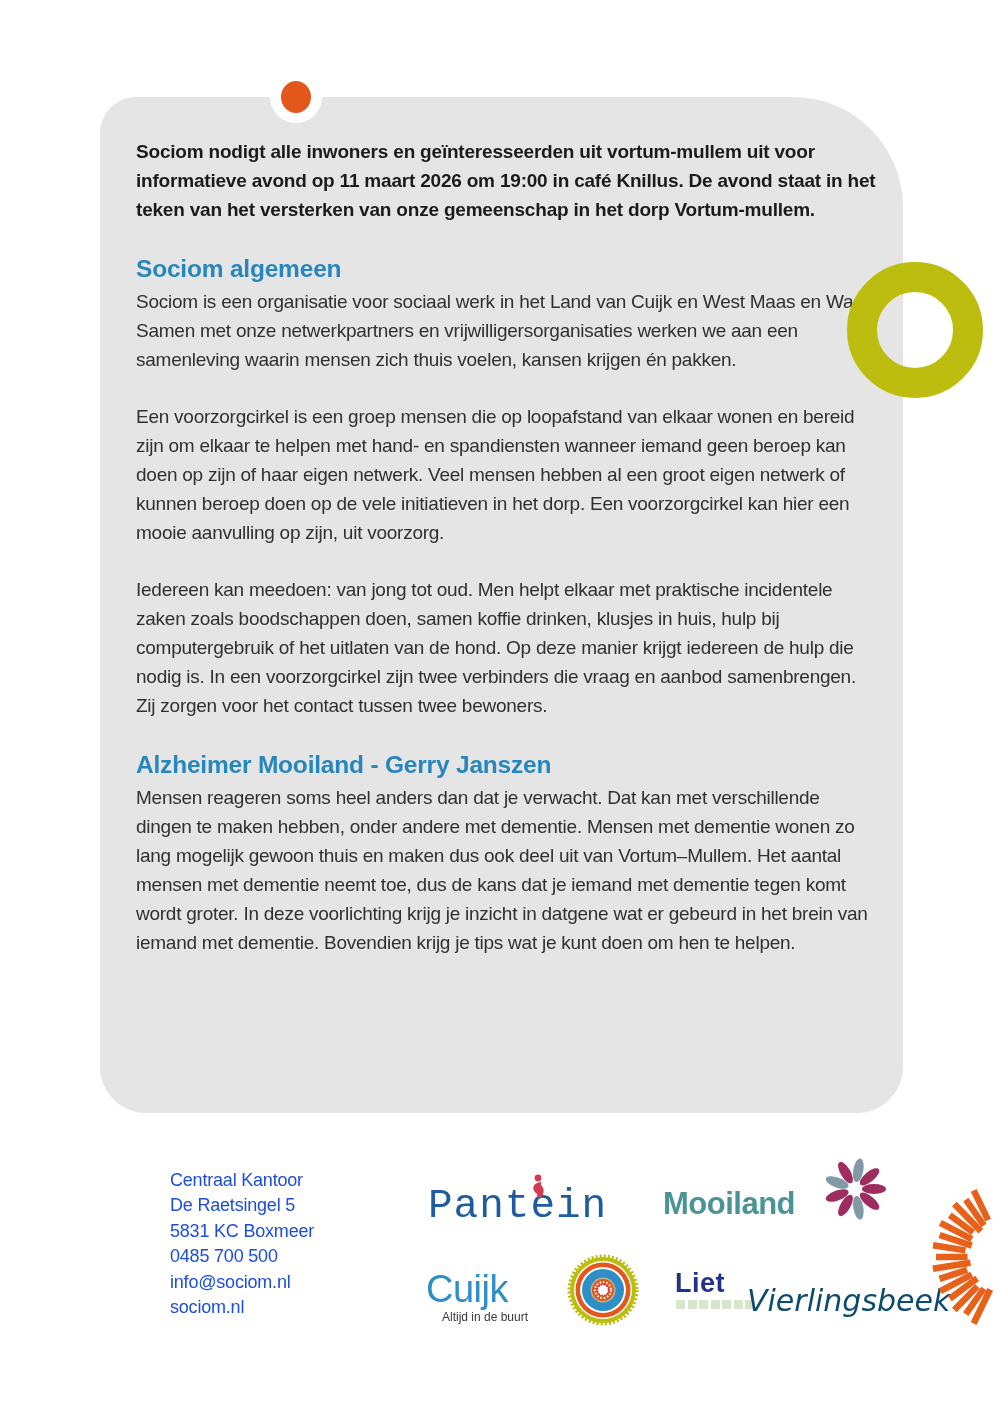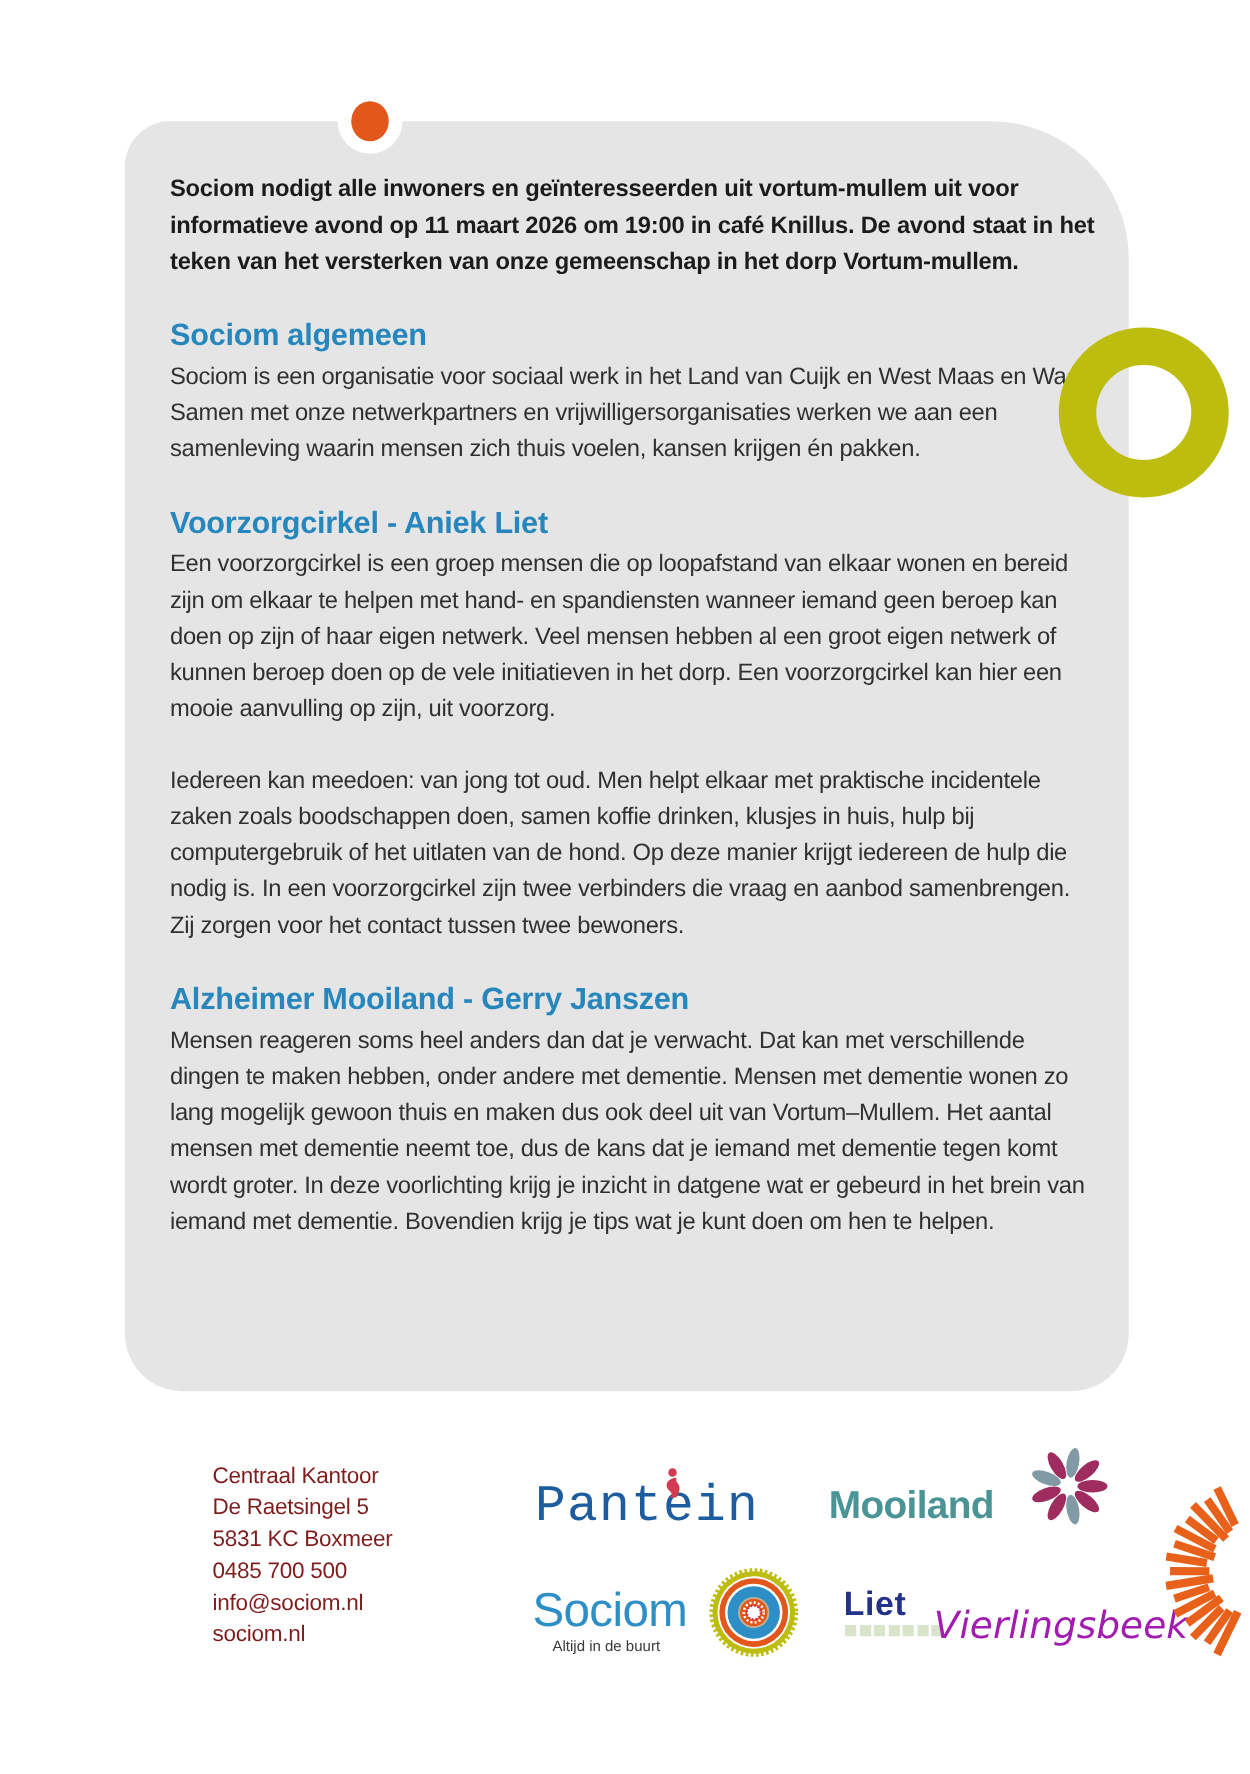--- a/index.html
+++ b/index.html
@@ -24,60 +24,59 @@
          border-radius:50%;z-index:3;}
   .dot{position:absolute;left:281px;top:81px;width:30px;height:32px;background:#E2571B;
        border-radius:50%;z-index:4;}
 
   
   .lime-ring{position:absolute;left:847px;top:262px;width:136px;height:136px;
              box-sizing:border-box;border:30px solid #BDBD10;border-radius:50%;z-index:5;}
 
   
   .contact{position:absolute;left:170px;top:1168px;font-size:18px;line-height:25.4px;
-           color:#7f1d1d;letter-spacing:-0.2px;}
+           color:#1d4ed8;letter-spacing:-0.2px;}
 
   .logo-pantein{position:absolute;left:428px;top:1183px;color:#1D5C9E;
                 font-family:Liberation Mono, monospace;font-size:41px;
                 letter-spacing:1px;}
   .pantein-fig{position:absolute;left:97px;top:-10px;}
 
   .logo-mooiland{position:absolute;left:663px;top:1186px;color:#4A9496;font-weight:bold;
                  font-size:31px;letter-spacing:-0.5px;}
   .mooiland-flower{position:absolute;left:812px;top:1158px;}
 
   .logo-sociom-text{position:absolute;left:426px;top:1268px;color:#2E8FC7;font-size:38px;
                     font-weight:400;letter-spacing:-0.5px;}
   .logo-sociom-tag{position:absolute;left:442px;top:1310px;color:#3a3a3a;font-size:12px;}
   .sociom-target{position:absolute;left:565px;top:1252px;}
 
   .logo-wonen1{position:absolute;left:675px;top:1268px;color:#223289;font-weight:bold;
                font-size:27px;letter-spacing:0.5px;}
   .wonen-squares{position:absolute;left:676px;top:1300px;display:flex;gap:2.5px;}
   .wonen-squares span{width:9px;height:9px;background:#D8E5CA;display:block;}
-  .logo-wonen2{position:absolute;left:747px;top:1283px;color:#a21caf;font-size:30px;
+  .logo-wonen2{position:absolute;left:747px;top:1283px;color:#0c4a6e;font-size:30px;
                font-style:italic;font-family:"DejaVu Sans",sans-serif;letter-spacing:0px;}
 
   .sunburst{position:absolute;left:905px;top:1184px;}
 </style>
 </head>
 <body>
 
 <div class="page">
 
   <div class="notch"></div>
   <div class="dot"></div>
 
   <div class="panel">
     <p class="intro">Sociom nodigt alle inwoners en geïnteresseerden uit vortum-mullem uit voor informatieve avond op 11 maart 2026 om 19:00 in café Knillus. De avond staat in het teken van het versterken van onze gemeenschap in het dorp Vortum-mullem.</p>
 
     <h2 class="sec-title">Sociom algemeen</h2>
     <p class="body-p">Sociom is een organisatie voor sociaal werk in het Land van Cuijk en West Maas en Waal. Samen met onze netwerkpartners en vrijwilligersorganisaties werken we aan een samenleving waarin mensen zich thuis voelen, kansen krijgen én pakken.</p>
 
-    <h2 class="sec-title">Voorzorgcirkel - Aniek Liet</h2>
     <p class="body-p">Een voorzorgcirkel is een groep mensen die op loopafstand van elkaar wonen en bereid zijn om elkaar te helpen met hand- en spandiensten wanneer iemand geen beroep kan doen op zijn of haar eigen netwerk. Veel mensen hebben al een groot eigen netwerk of kunnen beroep doen op de vele initiatieven in het dorp. Een voorzorgcirkel kan hier een mooie aanvulling op zijn, uit voorzorg.</p>
     <p class="body-p">Iedereen kan meedoen: van jong tot oud. Men helpt elkaar met praktische incidentele zaken zoals boodschappen doen, samen koffie drinken, klusjes in huis, hulp bij computergebruik of het uitlaten van de hond. Op deze manier krijgt iedereen de hulp die nodig is. In een voorzorgcirkel zijn twee verbinders die vraag en aanbod samenbrengen. Zij zorgen voor het contact tussen twee bewoners.</p>
 
     <h2 class="sec-title">Alzheimer Mooiland - Gerry Janszen</h2>
     <p class="body-p">Mensen reageren soms heel anders dan dat je verwacht. Dat kan met verschillende dingen te maken hebben, onder andere met dementie. Mensen met dementie wonen zo lang mogelijk gewoon thuis en maken dus ook deel uit van Vortum–Mullem. Het aantal mensen met dementie neemt toe, dus de kans dat je iemand met dementie tegen komt wordt groter. In deze voorlichting krijg je inzicht in datgene wat er gebeurd in het brein van iemand met dementie. Bovendien krijg je tips wat je kunt doen om hen te helpen.</p>
   </div>
 
   <div class="lime-ring"></div>
 
   <div class="contact">
@@ -109,21 +108,21 @@
           <ellipse cx="19" cy="0" rx="12" ry="5" fill="#9E2C5E" transform="rotate(120)"></ellipse>
           <ellipse cx="19" cy="0" rx="12" ry="5" fill="#9E2C5E" transform="rotate(160)"></ellipse>
           <ellipse cx="19" cy="0" rx="12" ry="5" fill="#8299A6" transform="rotate(200)"></ellipse>
           <ellipse cx="19" cy="0" rx="12" ry="5" fill="#9E2C5E" transform="rotate(240)"></ellipse>
           <ellipse cx="19" cy="0" rx="12" ry="5" fill="#8299A6" transform="rotate(280)"></ellipse>
           <ellipse cx="19" cy="0" rx="12" ry="5" fill="#9E2C5E" transform="rotate(320)"></ellipse>
         </g>
     </g>
   </svg>
 
-  <div class="logo-sociom-text">Sociom</div>
+  <div class="logo-sociom-text">Cuijk</div>
   <div class="logo-sociom-tag">Altijd in de buurt</div>
   <svg class="sociom-target" width="76" height="76" viewBox="0 0 76 76">
     <circle cx="38" cy="38" r="33" fill="#BDBD10" stroke="#BDBD10" stroke-width="5" stroke-dasharray="2 2"></circle>
     <circle cx="38" cy="38" r="29" fill="#ffffff"></circle>
     <circle cx="38" cy="38" r="27.5" fill="#E2571B"></circle>
     <circle cx="38" cy="38" r="23" fill="#ffffff"></circle>
     <circle cx="38" cy="38" r="21" fill="#2E8FC7"></circle>
     <circle cx="38" cy="38" r="12.5" fill="#C2B193"></circle>
     <circle cx="38" cy="38" r="11" fill="#E2571B"></circle>
     <circle cx="38" cy="38" r="8" fill="none" stroke="#ffffff" stroke-width="2" stroke-dasharray="1.6 1.8"></circle>

